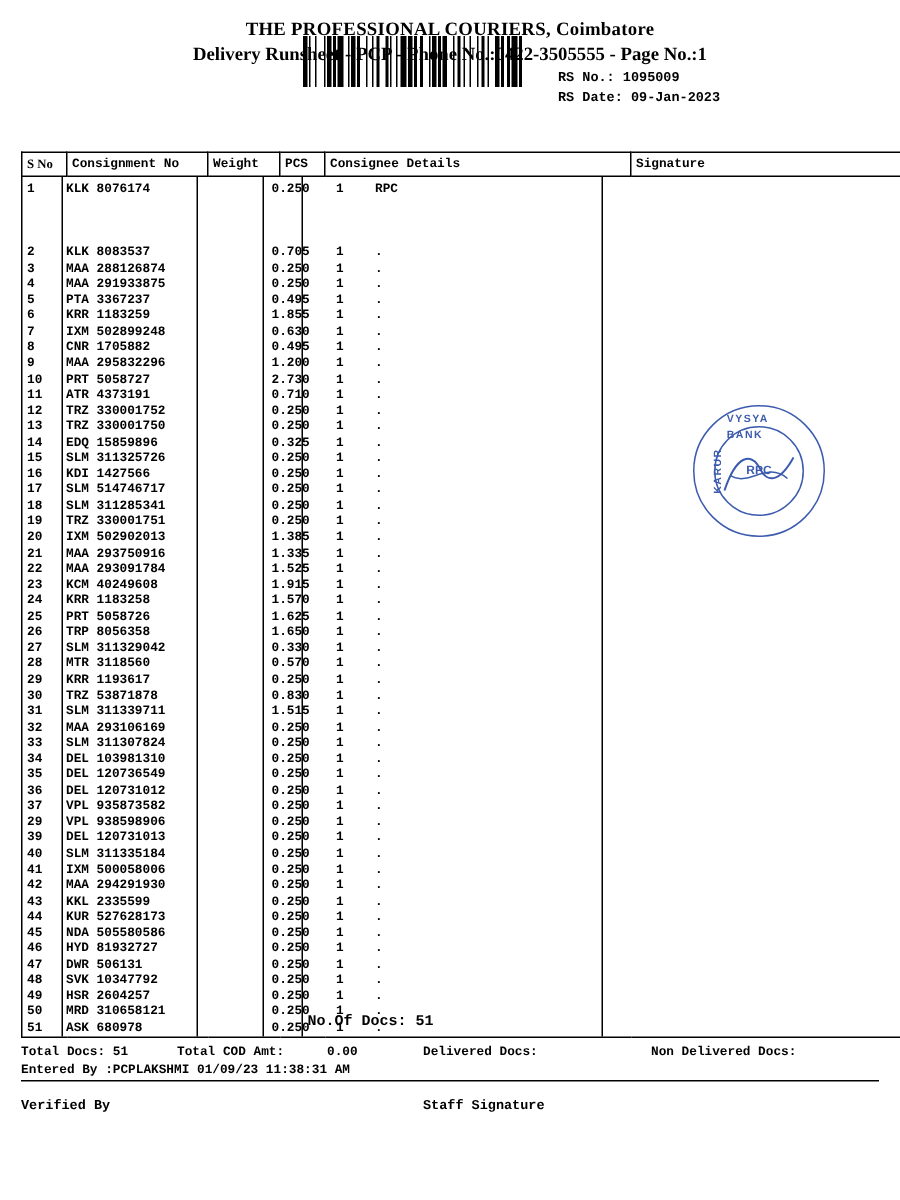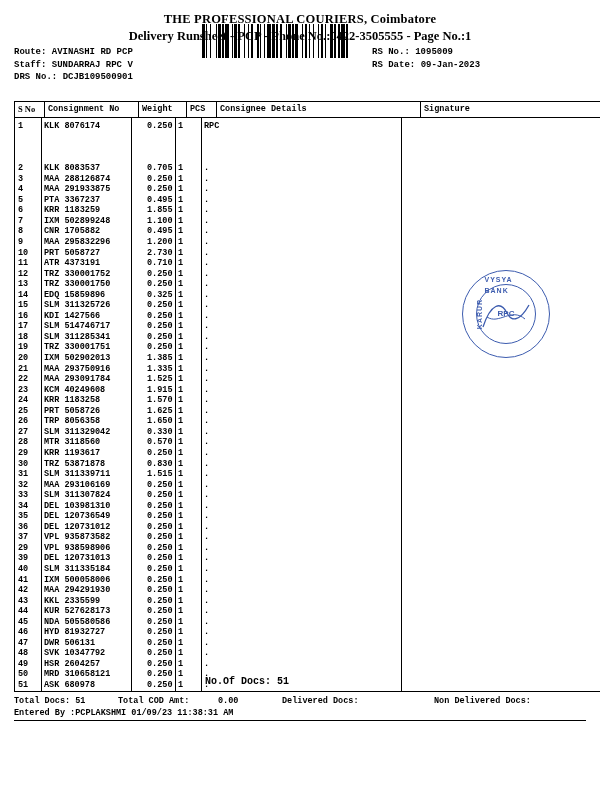--- a/index.html
+++ b/index.html
@@ -107,21 +107,21 @@
     line-height: 10.55px;
     padding-top: 3px;
   }
   .row {
     display: flex;
     height: 10.55px;
     white-space: pre;
   }
   .c-sno { width: 26px; padding-left: 3px; box-sizing: border-box; }
   .c-cn { width: 90px; padding-left: 3px; box-sizing: border-box; }
-  .c-wt { width: 44px; padding-left: 16px; box-sizing: border-box; }
+  .c-wt { width: 44px; padding-left: 4px; box-sizing: border-box; margin-left: 46px; }
   .c-pcs { width: 26px; padding-left: 3px; box-sizing: border-box; }
   .c-cons { width: 200px; padding-left: 3px; box-sizing: border-box; }
   .vline {
     position: absolute;
     top: 0;
     bottom: 0;
     width: 0;
     border-left: 1px solid #000;
   }
   .v1 { left: 26px; }
@@ -232,34 +232,20 @@
         <div class="b" style="left: 110.7px; width: 1.35px;"></div>
         <div class="b" style="left: 116.1px; width: 1.35px;"></div>
         <div class="b" style="left: 118.8px; width: 2.7px;"></div>
         <div class="b" style="left: 122.85px; width: 1.35px;"></div>
         <div class="b" style="left: 128.25px; width: 2.7px;"></div>
         <div class="b" style="left: 132.3px; width: 1.35px;"></div>
         <div class="b" style="left: 136.35px; width: 1.35px;"></div>
         <div class="b" style="left: 139.05px; width: 4.05px;"></div>
         <div class="b" style="left: 144.45px; width: 1.35px;"></div>
       </div>
-    <div class="hdr-left">
-      <div>
-        <span>Route:</span>
-        <span>AVINASHI RD PCP</span>
-      </div>
-      <div>
-        <span>Staff:</span>
-        <span>SUNDARRAJ RPC V</span>
-      </div>
-      <div>
-        <span>DRS No.:</span>
-        <span>DCJB109500901</span>
-      </div>
-    </div>
     <div class="hdr-right">
       <div>
         <span>RS No.:</span>
         <span>1095009</span>
       </div>
       <div>
         <span>RS Date:</span>
         <span>09-Jan-2023</span>
       </div>
     </div>
@@ -298,21 +284,21 @@
             </div>
           <div class="row"><span class="c-sno">1</span><span class="c-cn">KLK 8076174</span><span class="c-wt">0.250</span><span class="c-pcs">1</span><span class="c-cons">RPC</span></div>
               <div class="row"><span class="c-sno"></span><span class="c-cn"></span><span class="c-wt"></span><span class="c-pcs"></span><span class="c-cons"></span></div>
               <div class="row"><span class="c-sno"></span><span class="c-cn"></span><span class="c-wt"></span><span class="c-pcs"></span><span class="c-cons"></span></div>
               <div class="row"><span class="c-sno"></span><span class="c-cn"></span><span class="c-wt"></span><span class="c-pcs"></span><span class="c-cons"></span></div>
               <div class="row"><span class="c-sno">2</span><span class="c-cn">KLK 8083537</span><span class="c-wt">0.705</span><span class="c-pcs">1</span><span class="c-cons">.</span></div>
               <div class="row"><span class="c-sno">3</span><span class="c-cn">MAA 288126874</span><span class="c-wt">0.250</span><span class="c-pcs">1</span><span class="c-cons">.</span></div>
               <div class="row"><span class="c-sno">4</span><span class="c-cn">MAA 291933875</span><span class="c-wt">0.250</span><span class="c-pcs">1</span><span class="c-cons">.</span></div>
               <div class="row"><span class="c-sno">5</span><span class="c-cn">PTA 3367237</span><span class="c-wt">0.495</span><span class="c-pcs">1</span><span class="c-cons">.</span></div>
               <div class="row"><span class="c-sno">6</span><span class="c-cn">KRR 1183259</span><span class="c-wt">1.855</span><span class="c-pcs">1</span><span class="c-cons">.</span></div>
-              <div class="row"><span class="c-sno">7</span><span class="c-cn">IXM 502899248</span><span class="c-wt">1.100</span><span class="c-pcs">1</span><span class="c-cons">.</span></div>
+              <div class="row"><span class="c-sno">7</span><span class="c-cn">IXM 502899248</span><span class="c-wt">0.630</span><span class="c-pcs">1</span><span class="c-cons">.</span></div>
               <div class="row"><span class="c-sno">8</span><span class="c-cn">CNR 1705882</span><span class="c-wt">0.495</span><span class="c-pcs">1</span><span class="c-cons">.</span></div>
               <div class="row"><span class="c-sno">9</span><span class="c-cn">MAA 295832296</span><span class="c-wt">1.200</span><span class="c-pcs">1</span><span class="c-cons">.</span></div>
               <div class="row"><span class="c-sno">10</span><span class="c-cn">PRT 5058727</span><span class="c-wt">2.730</span><span class="c-pcs">1</span><span class="c-cons">.</span></div>
               <div class="row"><span class="c-sno">11</span><span class="c-cn">ATR 4373191</span><span class="c-wt">0.710</span><span class="c-pcs">1</span><span class="c-cons">.</span></div>
               <div class="row"><span class="c-sno">12</span><span class="c-cn">TRZ 330001752</span><span class="c-wt">0.250</span><span class="c-pcs">1</span><span class="c-cons">.</span></div>
               <div class="row"><span class="c-sno">13</span><span class="c-cn">TRZ 330001750</span><span class="c-wt">0.250</span><span class="c-pcs">1</span><span class="c-cons">.</span></div>
               <div class="row"><span class="c-sno">14</span><span class="c-cn">EDQ 15859896</span><span class="c-wt">0.325</span><span class="c-pcs">1</span><span class="c-cons">.</span></div>
               <div class="row"><span class="c-sno">15</span><span class="c-cn">SLM 311325726</span><span class="c-wt">0.250</span><span class="c-pcs">1</span><span class="c-cons">.</span></div>
               <div class="row"><span class="c-sno">16</span><span class="c-cn">KDI 1427566</span><span class="c-wt">0.250</span><span class="c-pcs">1</span><span class="c-cons">.</span></div>
               <div class="row"><span class="c-sno">17</span><span class="c-cn">SLM 514746717</span><span class="c-wt">0.250</span><span class="c-pcs">1</span><span class="c-cons">.</span></div>
@@ -361,15 +347,19 @@
       <span class="fl" style="left:0">Total Docs:  51</span>
       <span class="fl" style="left:104px">Total COD Amt:</span>
       <span class="fl" style="left:204px">0.00</span>
       <span class="fl" style="left:268px">Delivered Docs:</span>
       <span class="fl" style="left:420px">Non Delivered Docs:</span>
     </div>
     <div class="line">
       <span class="fl" style="left:0">Entered By :PCPLAKSHMI 01/09/23 11:38:31 AM</span>
     </div>
     <div class="sep"></div>
+    <div class="verify">
+      <span class="fl" style="left:0">Verified By</span>
+      <span class="fl" style="left:268px">Staff Signature</span>
+    </div>
   </div>
 
 </div>
 
 </body></html>

